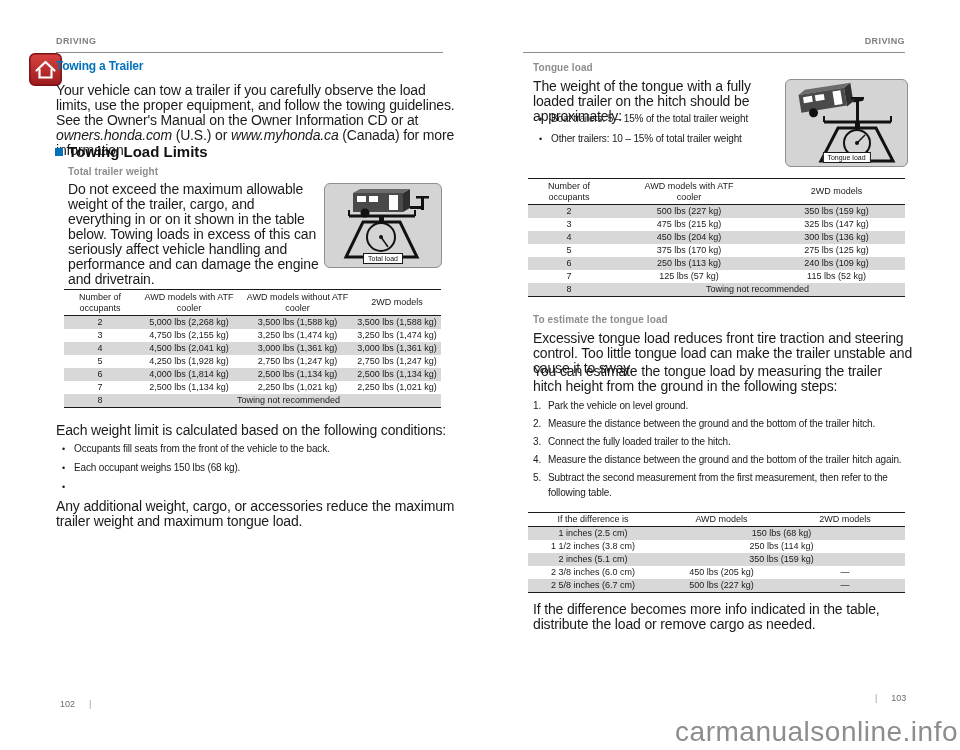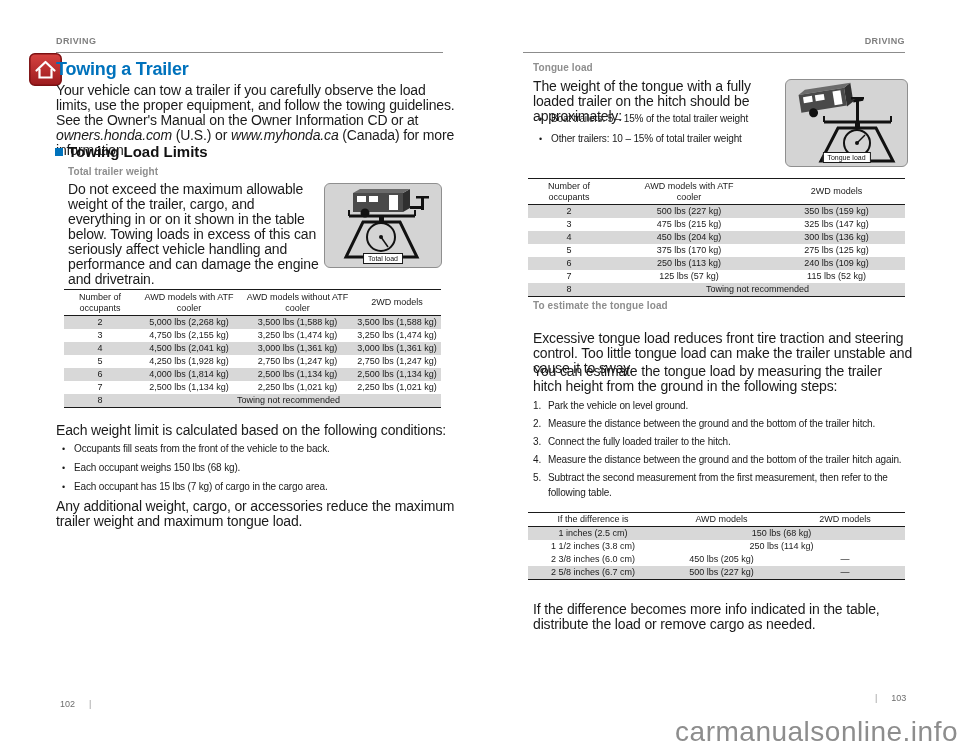--- a/index.html
+++ b/index.html
@@ -7,21 +7,21 @@
     width:960px;height:750px;background:#ffffff;position:relative;overflow:hidden;
     font-family:"Liberation Sans", sans-serif;color:#1a1a1a;
     -webkit-font-smoothing:antialiased;
   }
   .abs{position:absolute;}
   
   .runhdr{font-size:9px;font-weight:bold;color:#7f7f7f;letter-spacing:.4px;
     border-bottom:1px solid #8c8c8c;padding-bottom:6px;}
   .runhdr.right{text-align:right;}
   
-  .doc-title{font-size:18px;font-weight:bold;color:#0072bc;letter-spacing:-.2px;}
+  .doc-title{font-size:12px;font-weight:bold;color:#0072bc;letter-spacing:-.2px;}
   .sect-hdr{font-size:15px;font-weight:bold;color:#111;display:flex;align-items:center;gap:5px;}
   .sect-sq{width:8px;height:8px;background:#0072bc;display:inline-block;flex:0 0 auto;}
   .subhdr{font-size:10px;font-weight:bold;color:#8e8e8e;letter-spacing:.1px;}
   
   .bodytxt{font-size:14px;line-height:15px;letter-spacing:-.15px;color:#1a1a1a;}
   .italic{font-style:italic;}
   
   .bullet-row{display:flex;font-size:10px;line-height:14px;letter-spacing:-.15px;margin-bottom:5px;}
   .bullet-glyph{width:12px;flex:0 0 auto;font-size:9px;line-height:14px;}
   
@@ -174,21 +174,20 @@
   <div class="bullet-row">
       <span class="bullet-glyph">•</span>
       <span>Occupants fill seats from the front of the vehicle to the back.</span>
     </div>
   <div class="bullet-row">
       <span class="bullet-glyph">•</span>
       <span>Each occupant weighs 150 lbs (68 kg).</span>
     </div>
   <div class="bullet-row">
       <span class="bullet-glyph">•</span>
-      <span>Each occupant has 15 lbs (7 kg) of cargo in the cargo area.</span>
     </div>
 </div>
 
 <div class="abs bodytxt" style="left:56px;top:499px;width:404px;">Any additional weight, cargo, or accessories reduce the maximum trailer weight and maximum tongue load.</div>
 
 <div class="abs pagenum" style="left:60px;top:693px;margin-top:6px;">
   <span>102</span><span class="sep">|</span>
 </div>
 
 <div class="abs runhdr right" style="left:523px;top:36px;width:382px;">
@@ -282,21 +281,21 @@
         <td>125 lbs (57 kg)</td>
         <td>115 lbs (52 kg)</td>
       </tr>
     <tr class="shade">
         <td>8</td>
         <td colspan="2">Towing not recommended</td>
       </tr>
   </tbody>
 </table>
 
-<div class="abs subhdr" style="left:533px;top:300px;">To estimate the tongue load</div>
+<div class="abs subhdr" style="left:533px;top:314px;">To estimate the tongue load</div>
 
 <div class="abs bodytxt" style="left:533px;top:331px;width:380px;">Excessive tongue load reduces front tire traction and steering control. Too little tongue load can make the trailer unstable and cause it to sway.</div>
 <div class="abs bodytxt" style="left:533px;top:364px;width:380px;">You can estimate the tongue load by measuring the trailer hitch height from the ground in the following steps:</div>
 
 <div class="abs" style="left:533px;top:398px;width:380px;">
   <div class="step-row">
       <span class="step-num">1.</span>
       <span class="step-text">Park the vehicle on level ground.</span>
     </div>
   <div class="step-row">
@@ -332,20 +331,24 @@
   </thead>
   <tbody>
     <tr class="shade">
         <td>1 inches (2.5 cm)</td>
         <td colspan="2">150 lbs (68 kg)</td>
       </tr>
     <tr>
         <td>1 1/2 inches (3.8 cm)</td>
         <td colspan="2">250 lbs (114 kg)</td>
       </tr>
+    <tr class="shade">
+        <td>2 inches (5.1 cm)</td>
+        <td colspan="2">350 lbs (159 kg)</td>
+      </tr>
     <tr>
         <td>2 3/8 inches (6.0 cm)</td>
         <td>450 lbs (205 kg)</td>
         <td>—</td>
       </tr>
     <tr class="shade">
         <td>2 5/8 inches (6.7 cm)</td>
         <td>500 lbs (227 kg)</td>
         <td>—</td>
       </tr>

